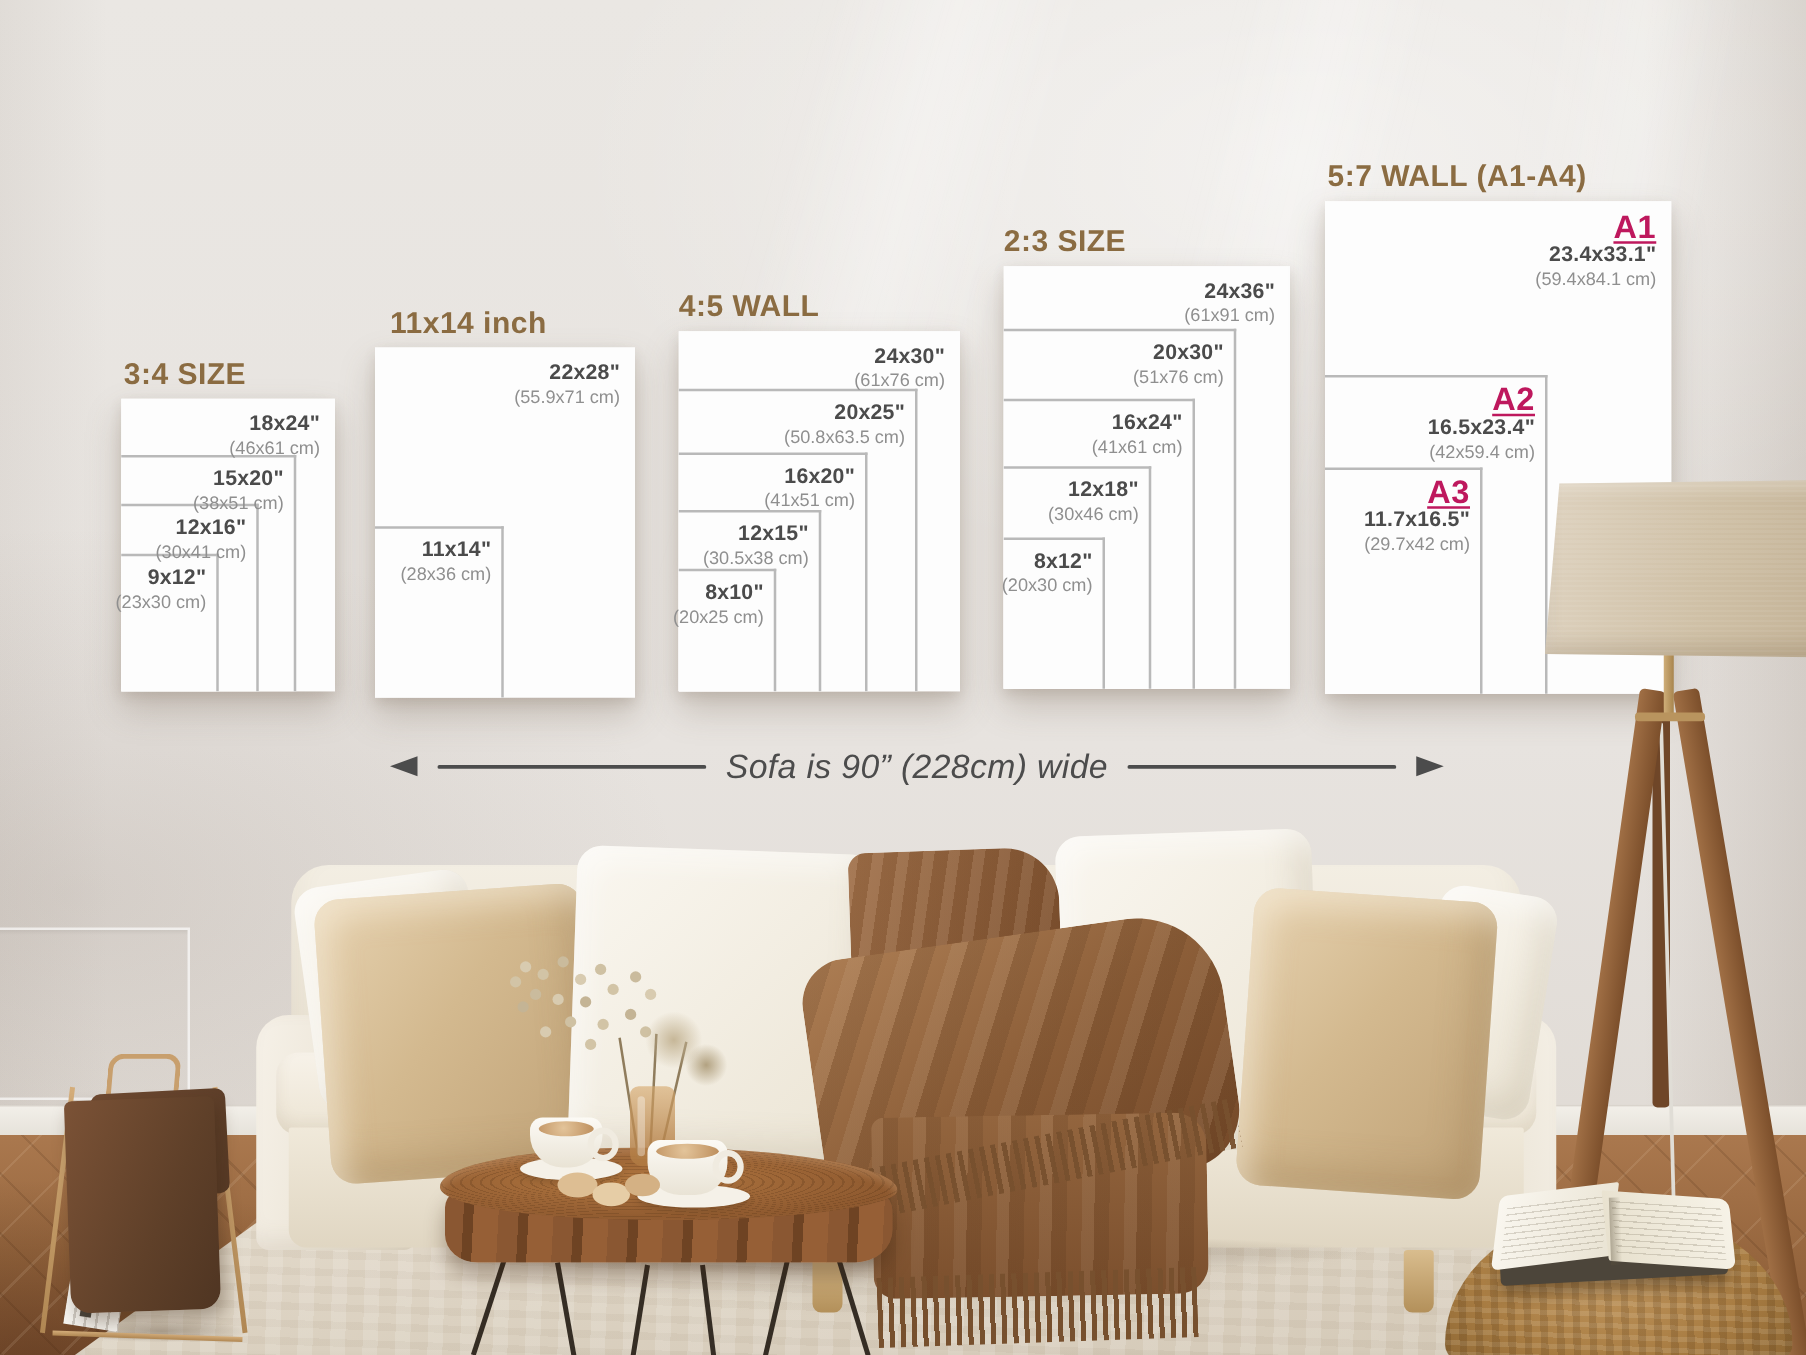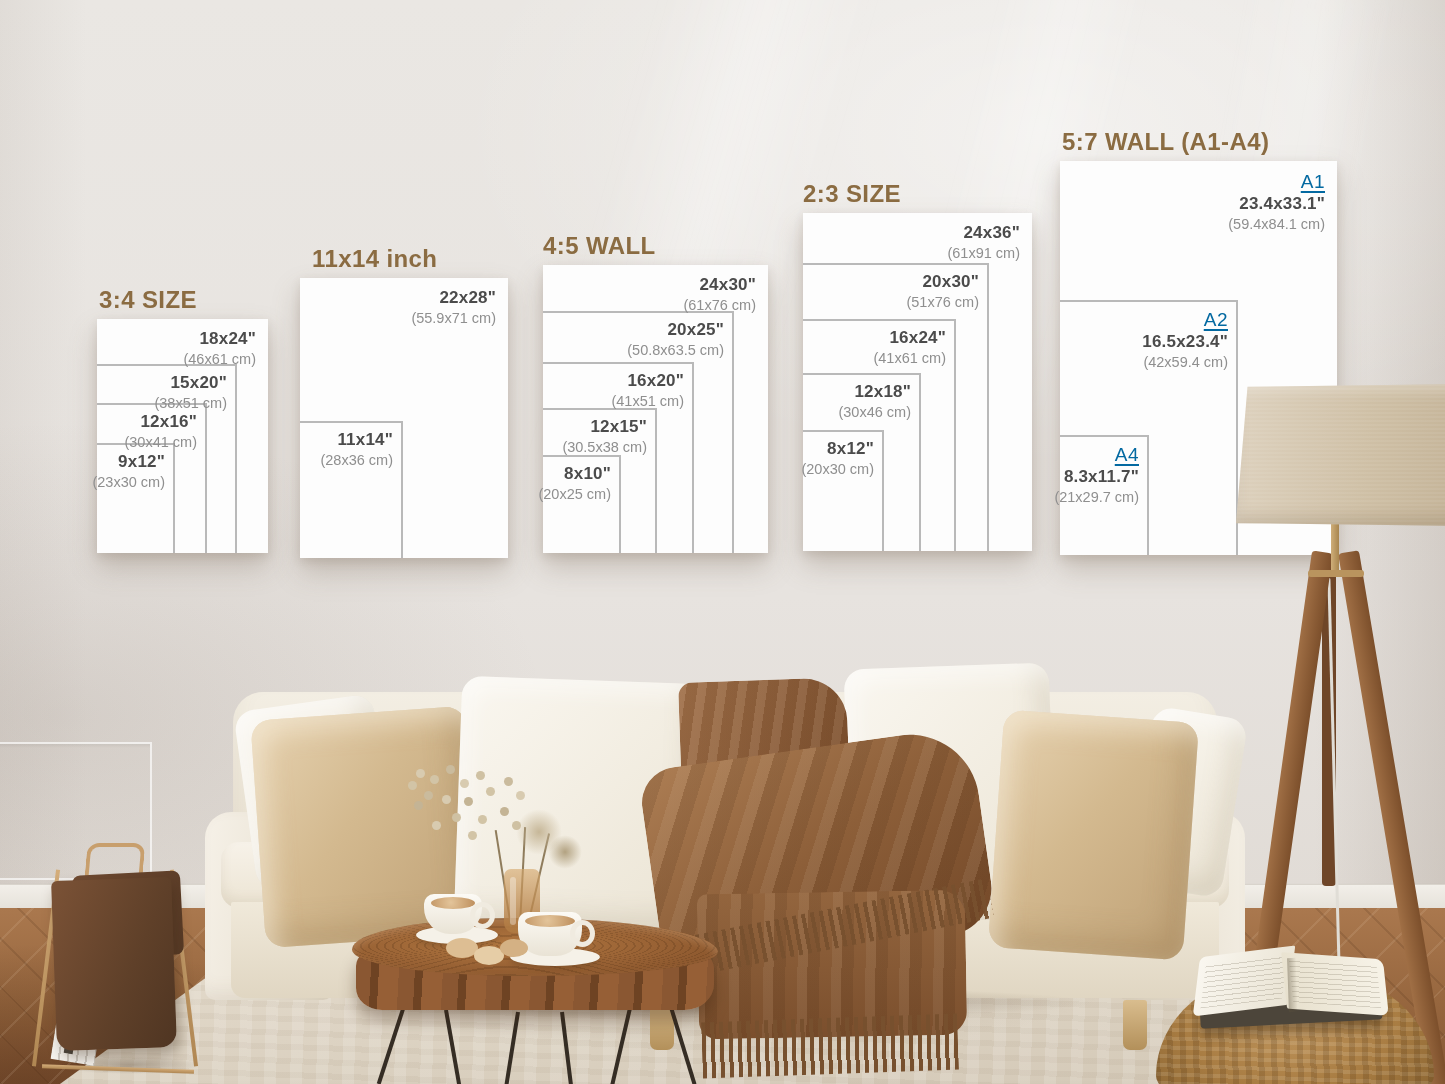--- a/index.html
+++ b/index.html
@@ -47,21 +47,21 @@
     color:#8b6c42;white-space:nowrap;line-height:28px;}
 
   
   .poster{position:absolute;background:#fdfdfd;
     box-shadow:0 14px 26px rgba(110,92,74,.28), 0 4px 9px rgba(110,92,74,.16);}
   .rect{position:absolute;left:0;bottom:0;background:#fdfdfd;
     border-top:2px solid #b9b9b9;border-right:2px solid #b9b9b9;}
   .rect.r-full{width:100%;height:100%;border:none;}
   .lbl{position:absolute;top:6px;right:8px;text-align:right;z-index:5;white-space:nowrap;}
   .r-full>.lbl{top:9px;right:12px;}
-  .lbl .code{display:block;font-size:19px;font-weight:400;color:#0369a1;line-height:23px;
+  .lbl .code{display:block;font-size:26px;font-weight:700;color:#be185d;line-height:23px;
     text-decoration:underline;text-decoration-thickness:2px;text-underline-offset:3px;letter-spacing:.5px;}
   .lbl .in{display:block;font-size:17px;font-weight:700;color:#4b4b4b;line-height:22px;letter-spacing:.2px;}
   .lbl .cm{display:block;font-size:14.5px;font-weight:400;color:#8f8f8f;line-height:19px;}
 
   
   .note{position:absolute;left:312px;top:596px;width:843px;height:34px;
     display:flex;align-items:center;gap:16px;}
   .note .line{flex:1;height:3px;background:#4c4c4c;border-radius:2px;}
   .note .head{width:0;height:0;border-top:8px solid transparent;border-bottom:8px solid transparent;}
   .note .head.hl{border-right:22px solid #4c4c4c;}
@@ -339,29 +339,36 @@
           <span class="cm">(59.4x84.1 cm)</span>
         </div>
       </div>
     <div class="rect" style="width:178px;height:255px">
       <div class="lbl">
           <span class="code">A2</span>
           <span class="in">16.5x23.4"</span>
           <span class="cm">(42x59.4 cm)</span>
         </div>
       </div>
-    <div class="rect" style="width:89px;height:120px">
-      <div class="lbl">
-          <span class="code">A4</span>
-          <span class="in">8.3x11.7"</span>
-          <span class="cm">(21x29.7 cm)</span>
-        </div>
-      </div>
-  </div>
-
+    <div class="rect" style="width:126px;height:181px">
+      <div class="lbl">
+          <span class="code">A3</span>
+          <span class="in">11.7x16.5"</span>
+          <span class="cm">(29.7x42 cm)</span>
+        </div>
+      </div>
+  </div>
+
+  <div class="note">
+    <span class="head hl"></span>
+    <span class="line"></span>
+    <span class="txt">Sofa is 90” (228cm) wide</span>
+    <span class="line"></span>
+    <span class="head hr"></span>
+  </div>
 
   <div class="abs sofa-shadow"></div>
 
   <div class="abs sofa">
     <div class="backrest"></div>
     <div class="arm al"></div>
     <div class="arm ar"></div>
     <div class="seat"></div>
     <div class="sbase"></div>
     <div class="usha"></div>

